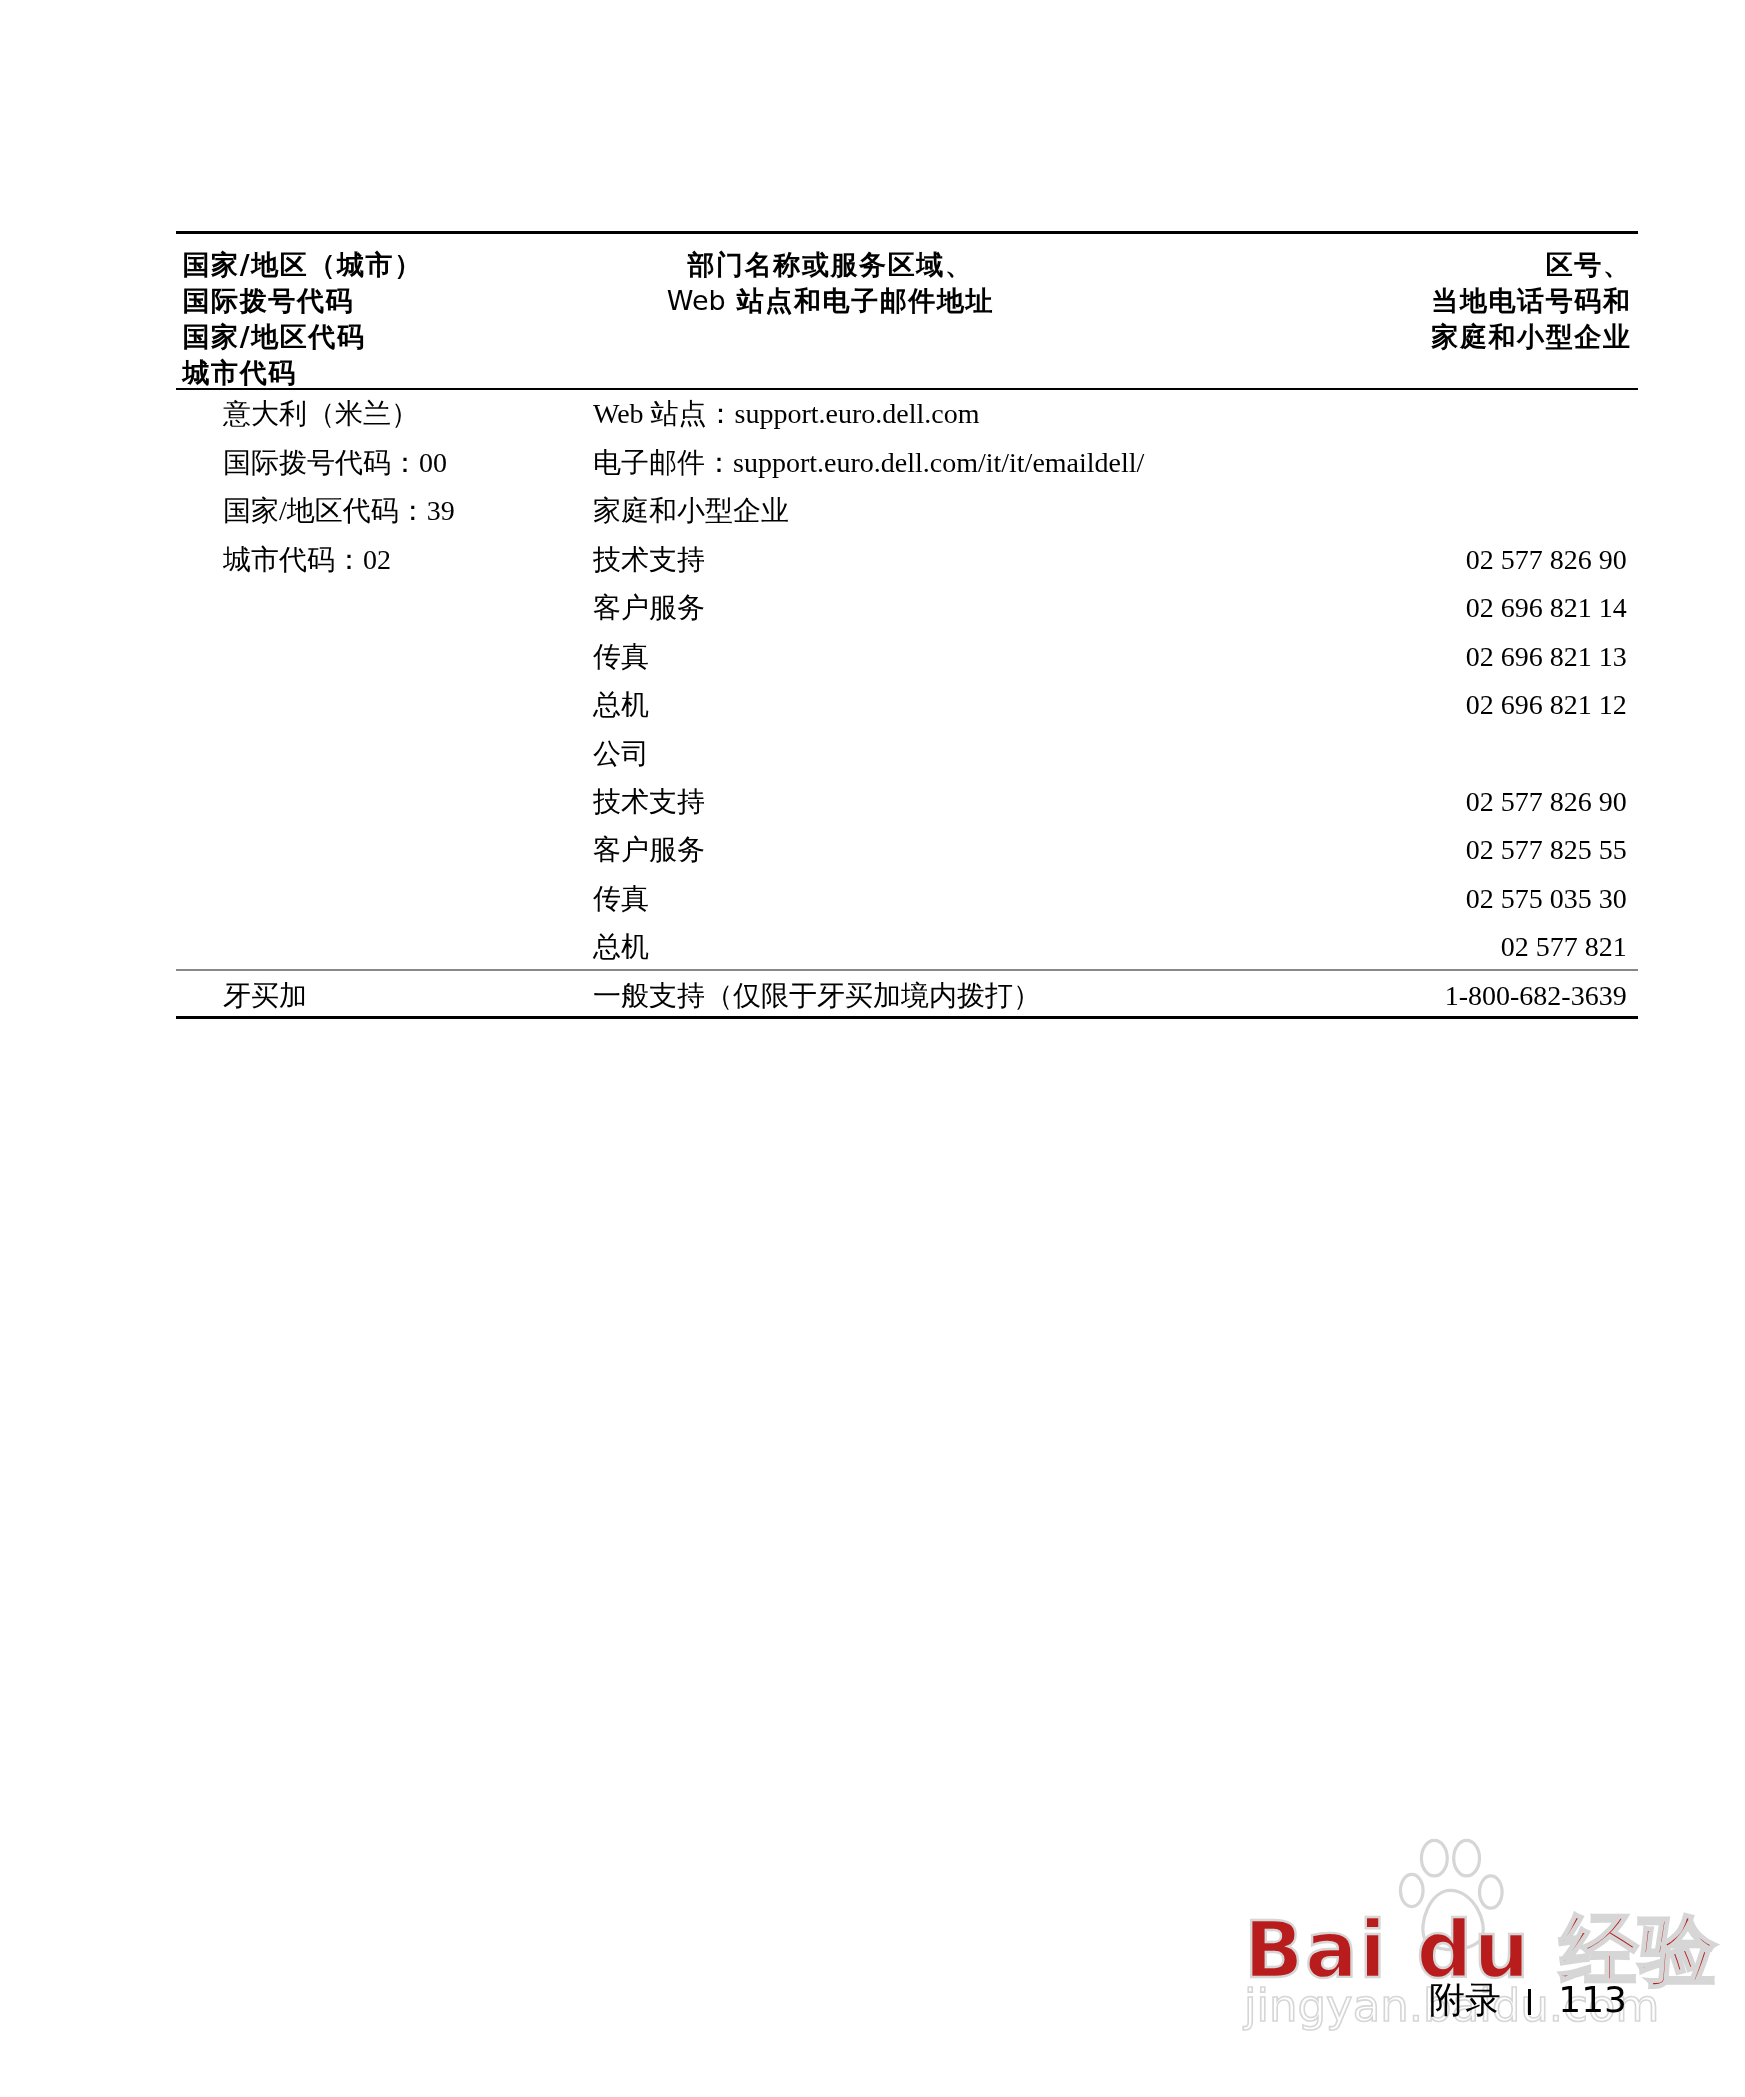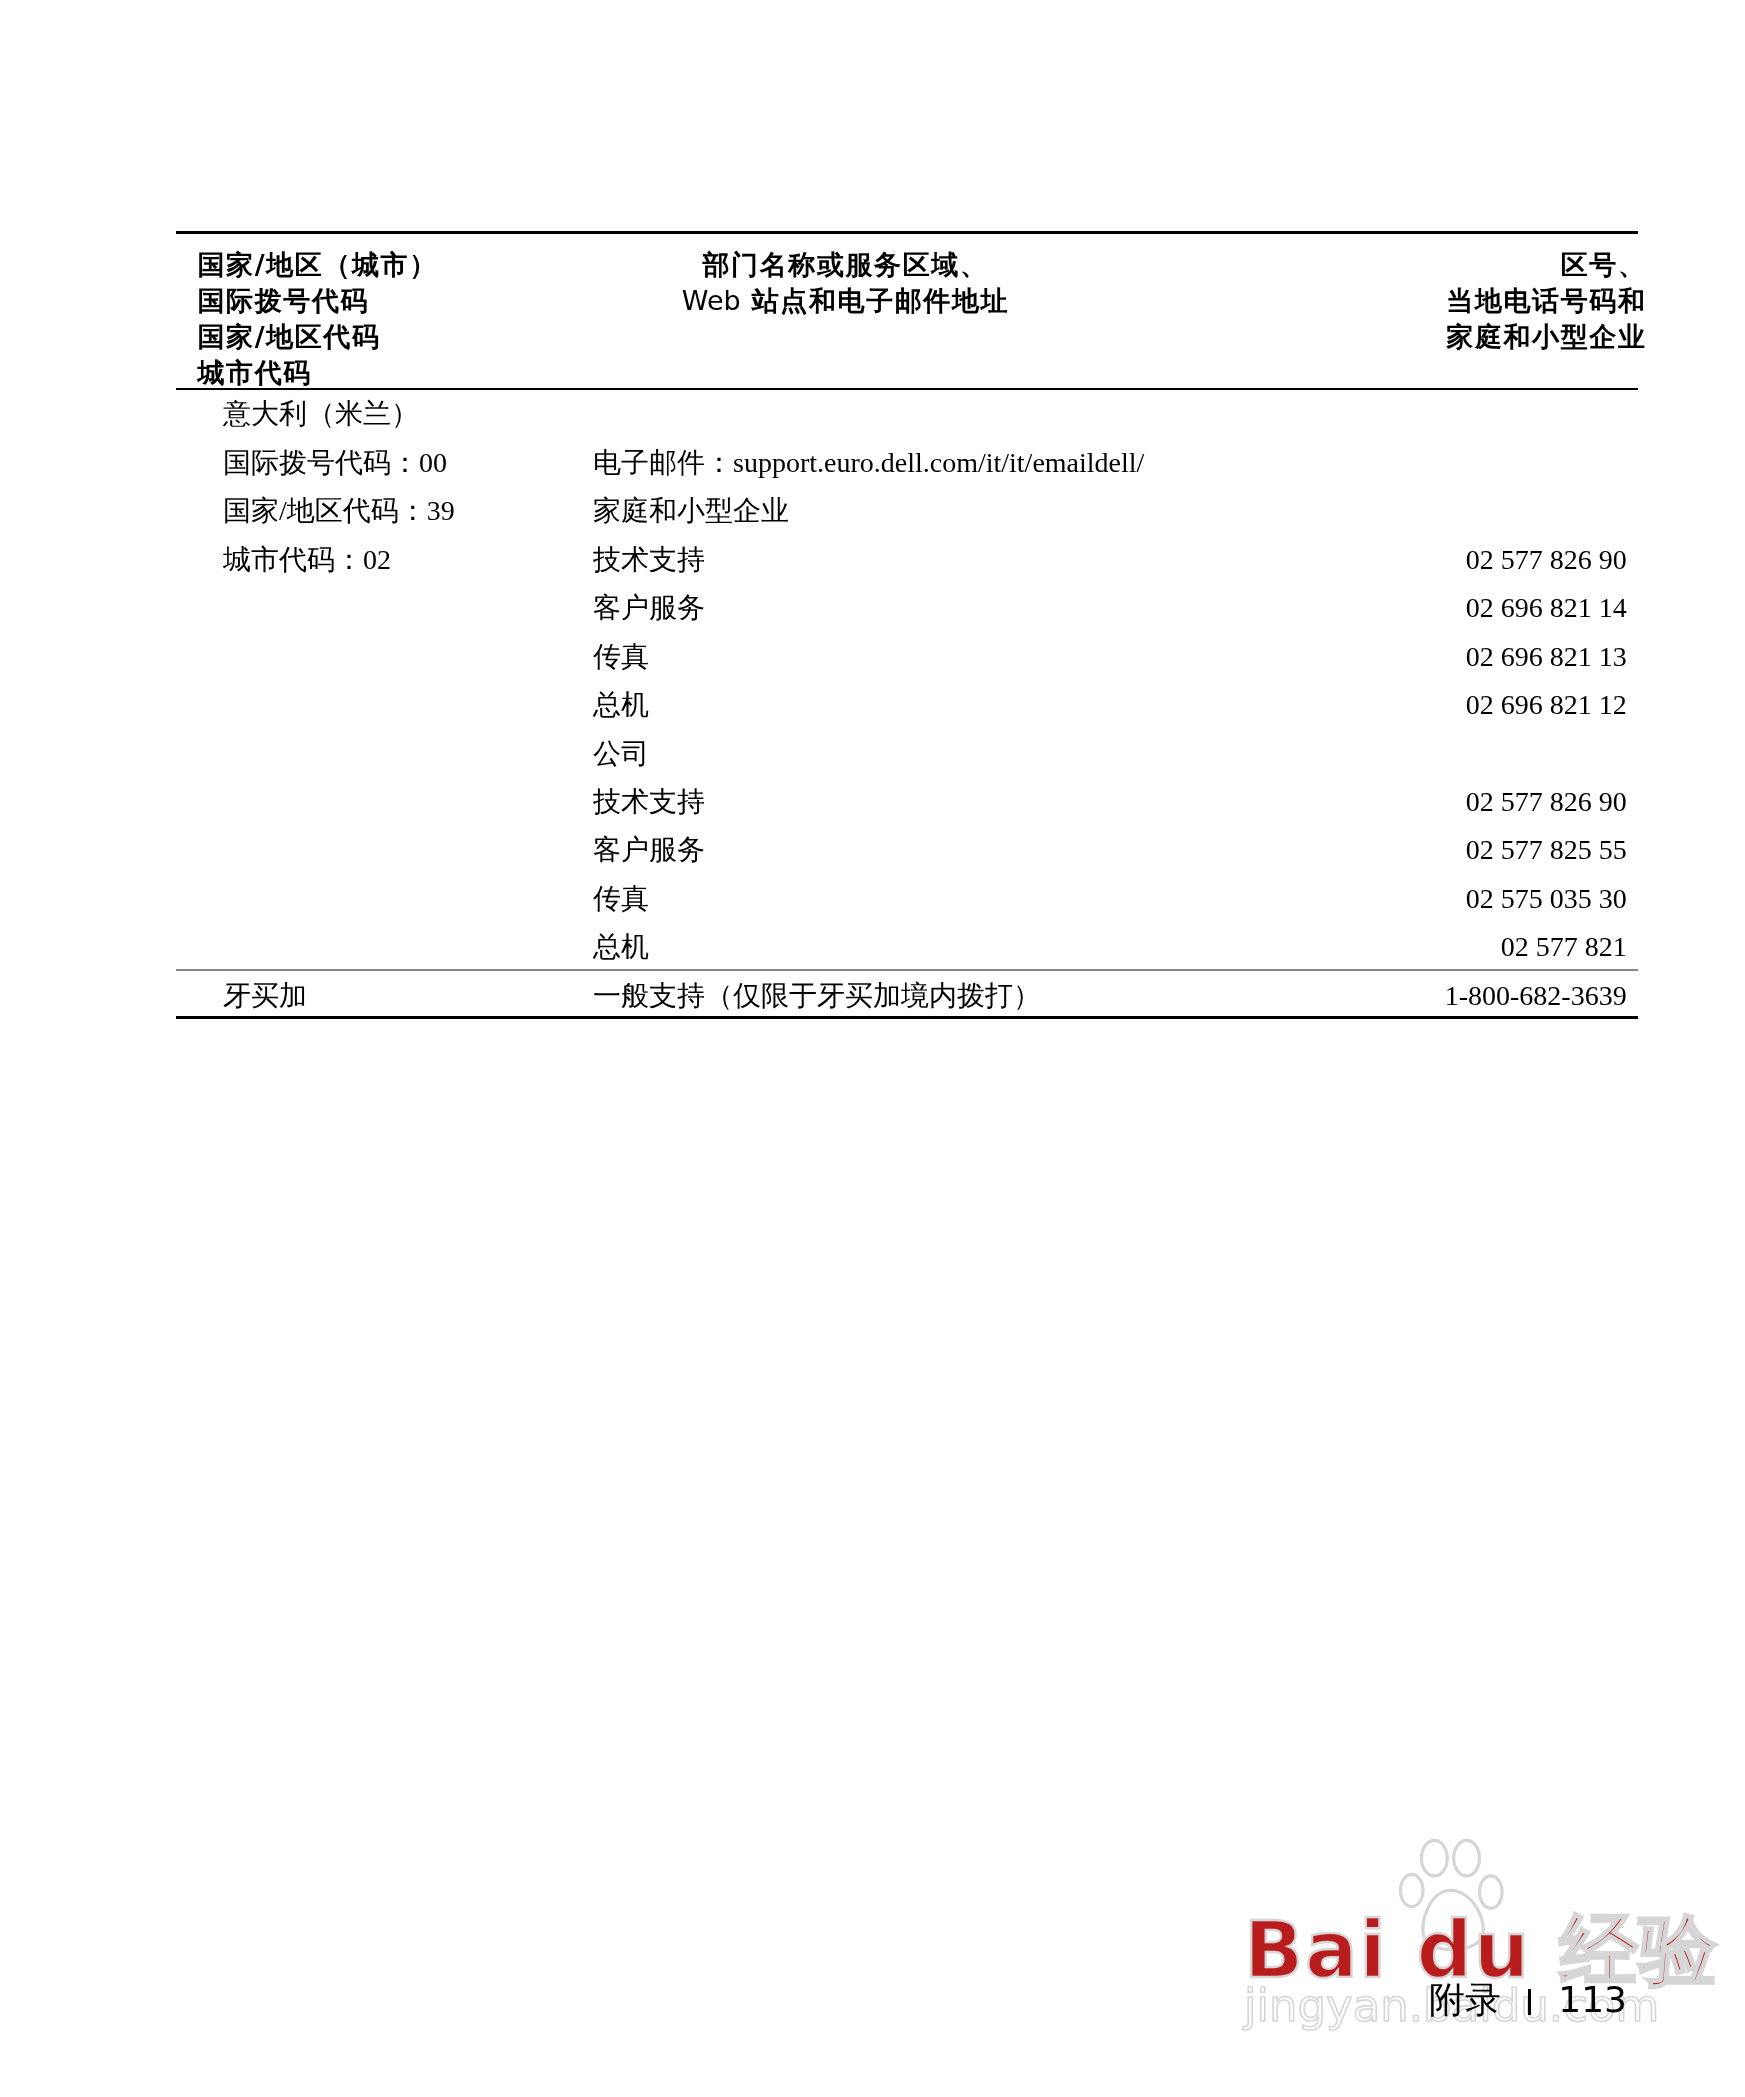--- a/index.html
+++ b/index.html
@@ -1,20 +1,20 @@
 <!DOCTYPE html>
 <html style="font-size:13px"><head>
   <meta charset="utf-8">
   <style>
     html, body { margin:0; padding:0; background:#ffffff; }
     body { width:1745px; height:2097px; position:relative; overflow:hidden; }
     .page { position:absolute; left:0; top:0; width:1745px; height:2097px; }
     .table { position:absolute; left:176px; top:231px; width:1462px; }
     .rule-top { position:absolute; left:0; top:0; width:1462px; height:3.2px; background:#000; }
-    .header { position:absolute; left:15px; top:3.2px; width:1462px; height:154px; }
+    .header { position:absolute; left:0; top:3.2px; width:1462px; height:154px; }
     .hcol { position:absolute; top:13px; font-family:"DejaVu Sans", sans-serif; font-weight:bold; font-size:27px; line-height:36px; color:#000; letter-spacing:1.6px; }
     .hcol1 { left:6.5px; text-align:left; }
     .hcol2 { left:404px; width:501px; text-align:center; }
     .hcol3 { right:6.5px; text-align:right;font-family:Liberation Serif, serif; }
     .hcol .line { display:block; white-space:nowrap; }
     .web-light { font-weight:normal; letter-spacing:0; }
     .rule-head { position:absolute; left:0; top:157px; width:1462px; height:2.4px; background:#000; }
     .row { position:absolute; left:0; width:1462px; height:48px; font-family:"Liberation Serif", "DejaVu Serif", serif; font-size:28px; color:#000; line-height:48px; }
     .c1 { position:absolute; left:8px; white-space:nowrap;margin-left:39px; }
     .c2 { position:absolute; left:417px; white-space:nowrap; }
@@ -51,20 +51,21 @@
         <span class="line">区号、</span>
         <span class="line">当地电话号码和</span>
         <span class="line">家庭和小型企业</span>
       </div>
     </div>
 
     <div class="rule-head"></div>
 
     <div class="row" style="top:159px;">
       <span class="c1">意大利（米兰）</span>
+      <span class="c2">Web 站点：support.euro.dell.com</span>
       <span class="c3"></span>
     </div>
     <div class="row" style="top:208px;">
       <span class="c1">国际拨号代码：00</span>
       <span class="c2">电子邮件：support.euro.dell.com/it/it/emaildell/</span>
       <span class="c3"></span>
     </div>
     <div class="row" style="top:256px;">
       <span class="c1">国家/地区代码：39</span>
       <span class="c2">家庭和小型企业</span>

